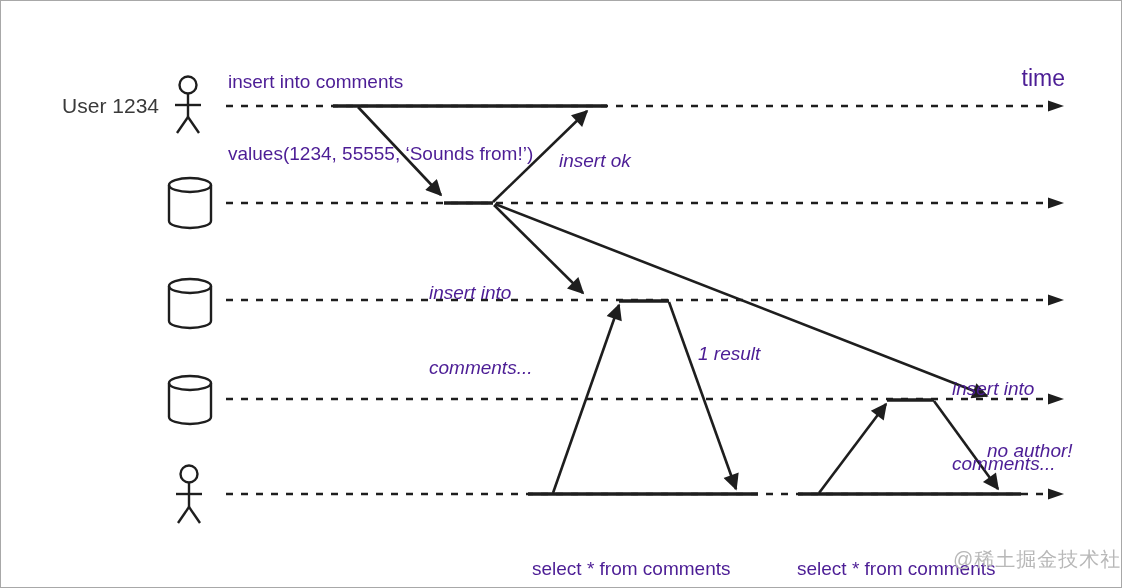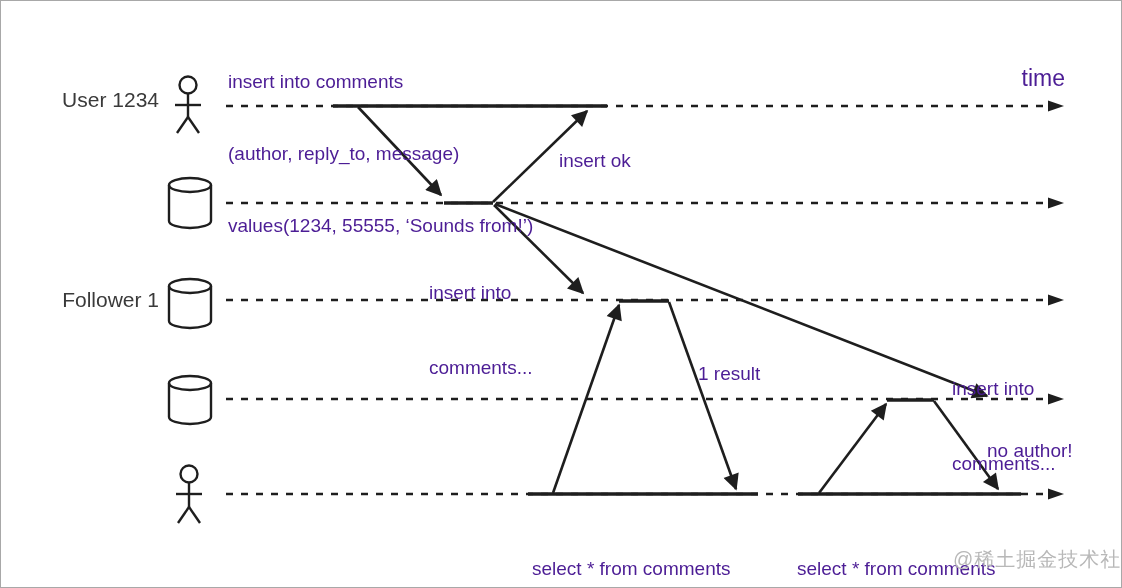--- a/index.html
+++ b/index.html
@@ -32,20 +32,21 @@
     position: absolute;
     left: 28px;
     width: 130px;
     text-align: right;
     font-size: 21px;
     color: #3a3a3a;
   }
   .annotation {
     font-size: 19px;
     line-height: 25px;
+    font-style: italic;
   }
   .query-block {
     font-size: 19px;
     line-height: 24px;
   }
   .time-label {
     left: 1000px;
     top: 64px;
     width: 64px;
     text-align: right;
@@ -134,39 +135,37 @@
 
     <g stroke-width="2.4">
       <circle cx="188" cy="473" r="8.5"></circle>
       <line x1="188" y1="481.5" x2="188" y2="506"></line>
       <line x1="175" y1="493" x2="201" y2="493"></line>
       <line x1="188" y1="506" x2="177" y2="522"></line>
       <line x1="188" y1="506" x2="199" y2="522"></line>
     </g>
   </svg>
 
-  <div class="actor-label" style="top:87px">User 1234</div>
-  <div class="actor-label" style="top:287px">Follower 1</div>
+  <div class="actor-label" style="top:93px">User 1234</div>
 
   <div class="label time-label">time</div>
 
   <div class="label query-block" style="left:227px; top:21px">
     <div>insert into comments</div>
-    <div>(author, reply_to, message)</div>
     <div>values(1234, 55555, ‘Sounds from!’)</div>
   </div>
 
   <div class="label annotation" style="left:558px; top:147px">insert ok</div>
 
   <div class="label annotation" style="left:428px; top:229px">
     <div>insert into</div>
     <div>comments...</div>
   </div>
 
-  <div class="label annotation" style="left:697px; top:360px">1 result</div>
+  <div class="label annotation" style="left:697px; top:340px">1 result</div>
 
   <div class="label annotation" style="left:951px; top:325px">
     <div>insert into</div>
     <div>comments...</div>
   </div>
 
   <div class="label annotation" style="left:986px; top:437px">no author!</div>
 
   <div class="label query-block" style="left:531px; top:508px">
     <div>select * from comments</div>

